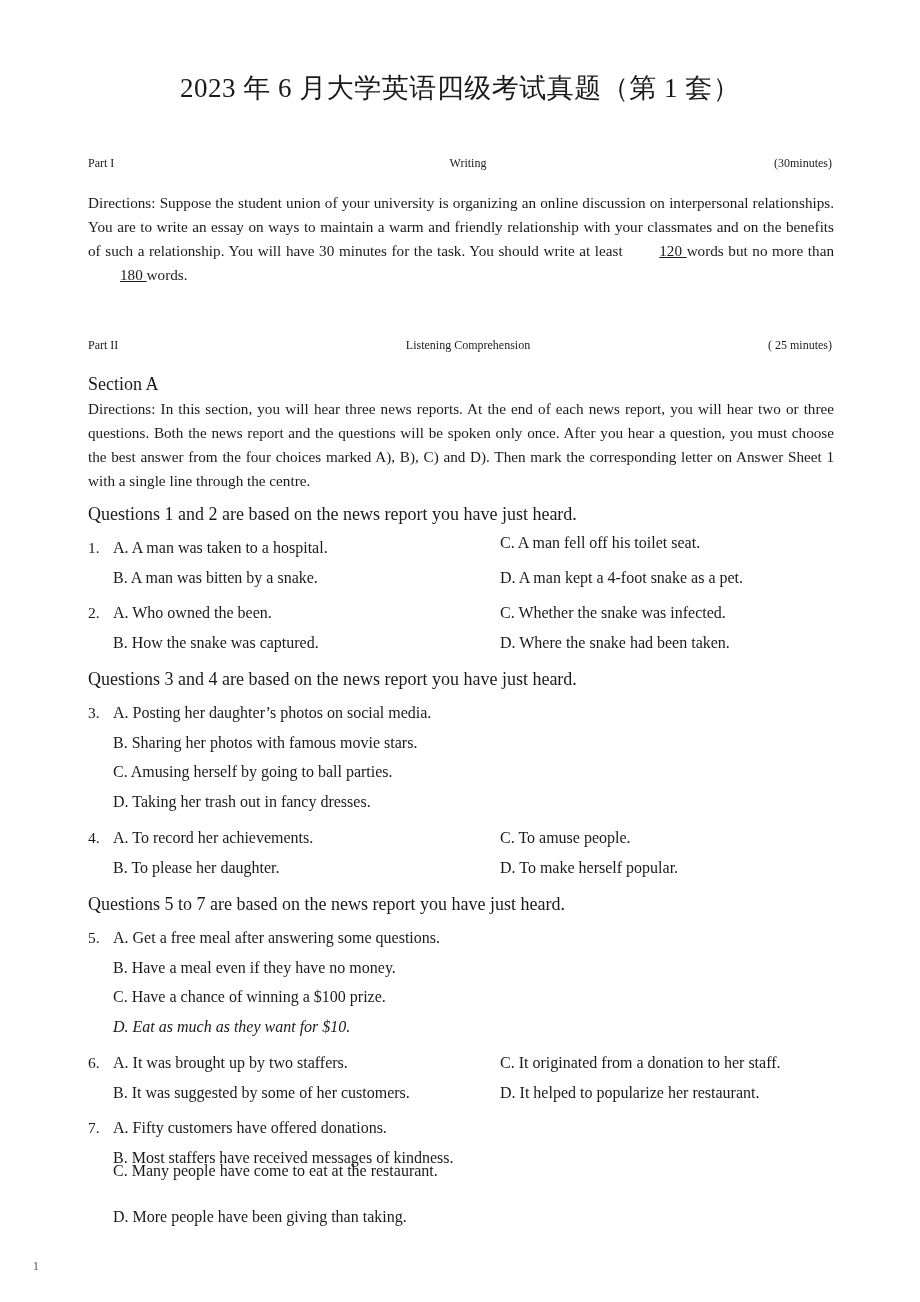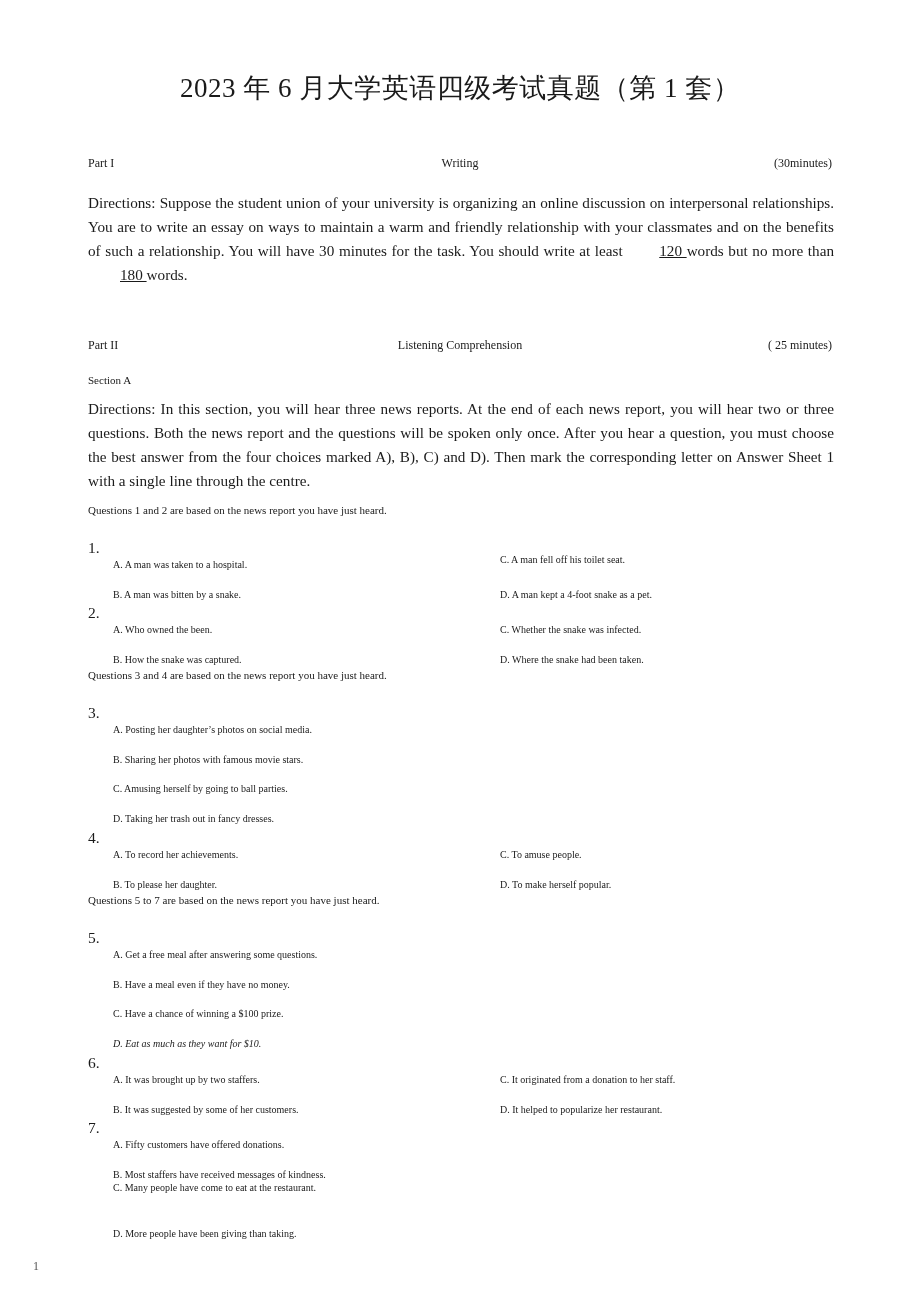--- a/index.html
+++ b/index.html
@@ -10,32 +10,32 @@
   }
   .title {
     position: absolute; top: 70px; left: 0; width: 920px;
     text-align: center; font-size: 27px; letter-spacing: 0.5px;
   }
   .part-header {
     position: absolute; left: 88px; width: 744px; height: 24px;
     font-size: 12px;
   }
   .part-header .left { position: absolute; left: 0; top: 0; }
-  .part-header .center { position: absolute; left: 0; width: 744px; text-align: center; top: 0; }
+  .part-header .center { position: absolute; left: 8px; width: 744px; text-align: center; top: 0; }
   .part-header .right { position: absolute; right: 0; top: 0; }
   .para {
     position: absolute; left: 88px; width: 746px;
     font-size: 15.2px; line-height: 24px; text-align: justify;
   }
   .para .u { text-decoration: underline; margin-left: 32px; }
   .line {
-    position: absolute; left: 88px; font-size: 11px; white-space: nowrap;
+    position: absolute; left: 88px; font-size: 18px; white-space: nowrap;
   }
   .qnum { position: absolute; left: 88px; font-size: 15.5px; }
-  .opt { position: absolute; font-size: 10px; white-space: nowrap; margin-top: 20px; }
+  .opt { position: absolute; font-size: 16px; white-space: nowrap; }
   .col1 { left: 113px; }
   .col2 { left: 500px; }
   .pagenum {
     position: absolute; left: 33px; top: 1259px; font-size: 12px; color: #555;
   }
 </style>
 </head>
 <body>
 
 <div class="title">2023 年 6 月大学英语四级考试真题（第 1 套）</div>

